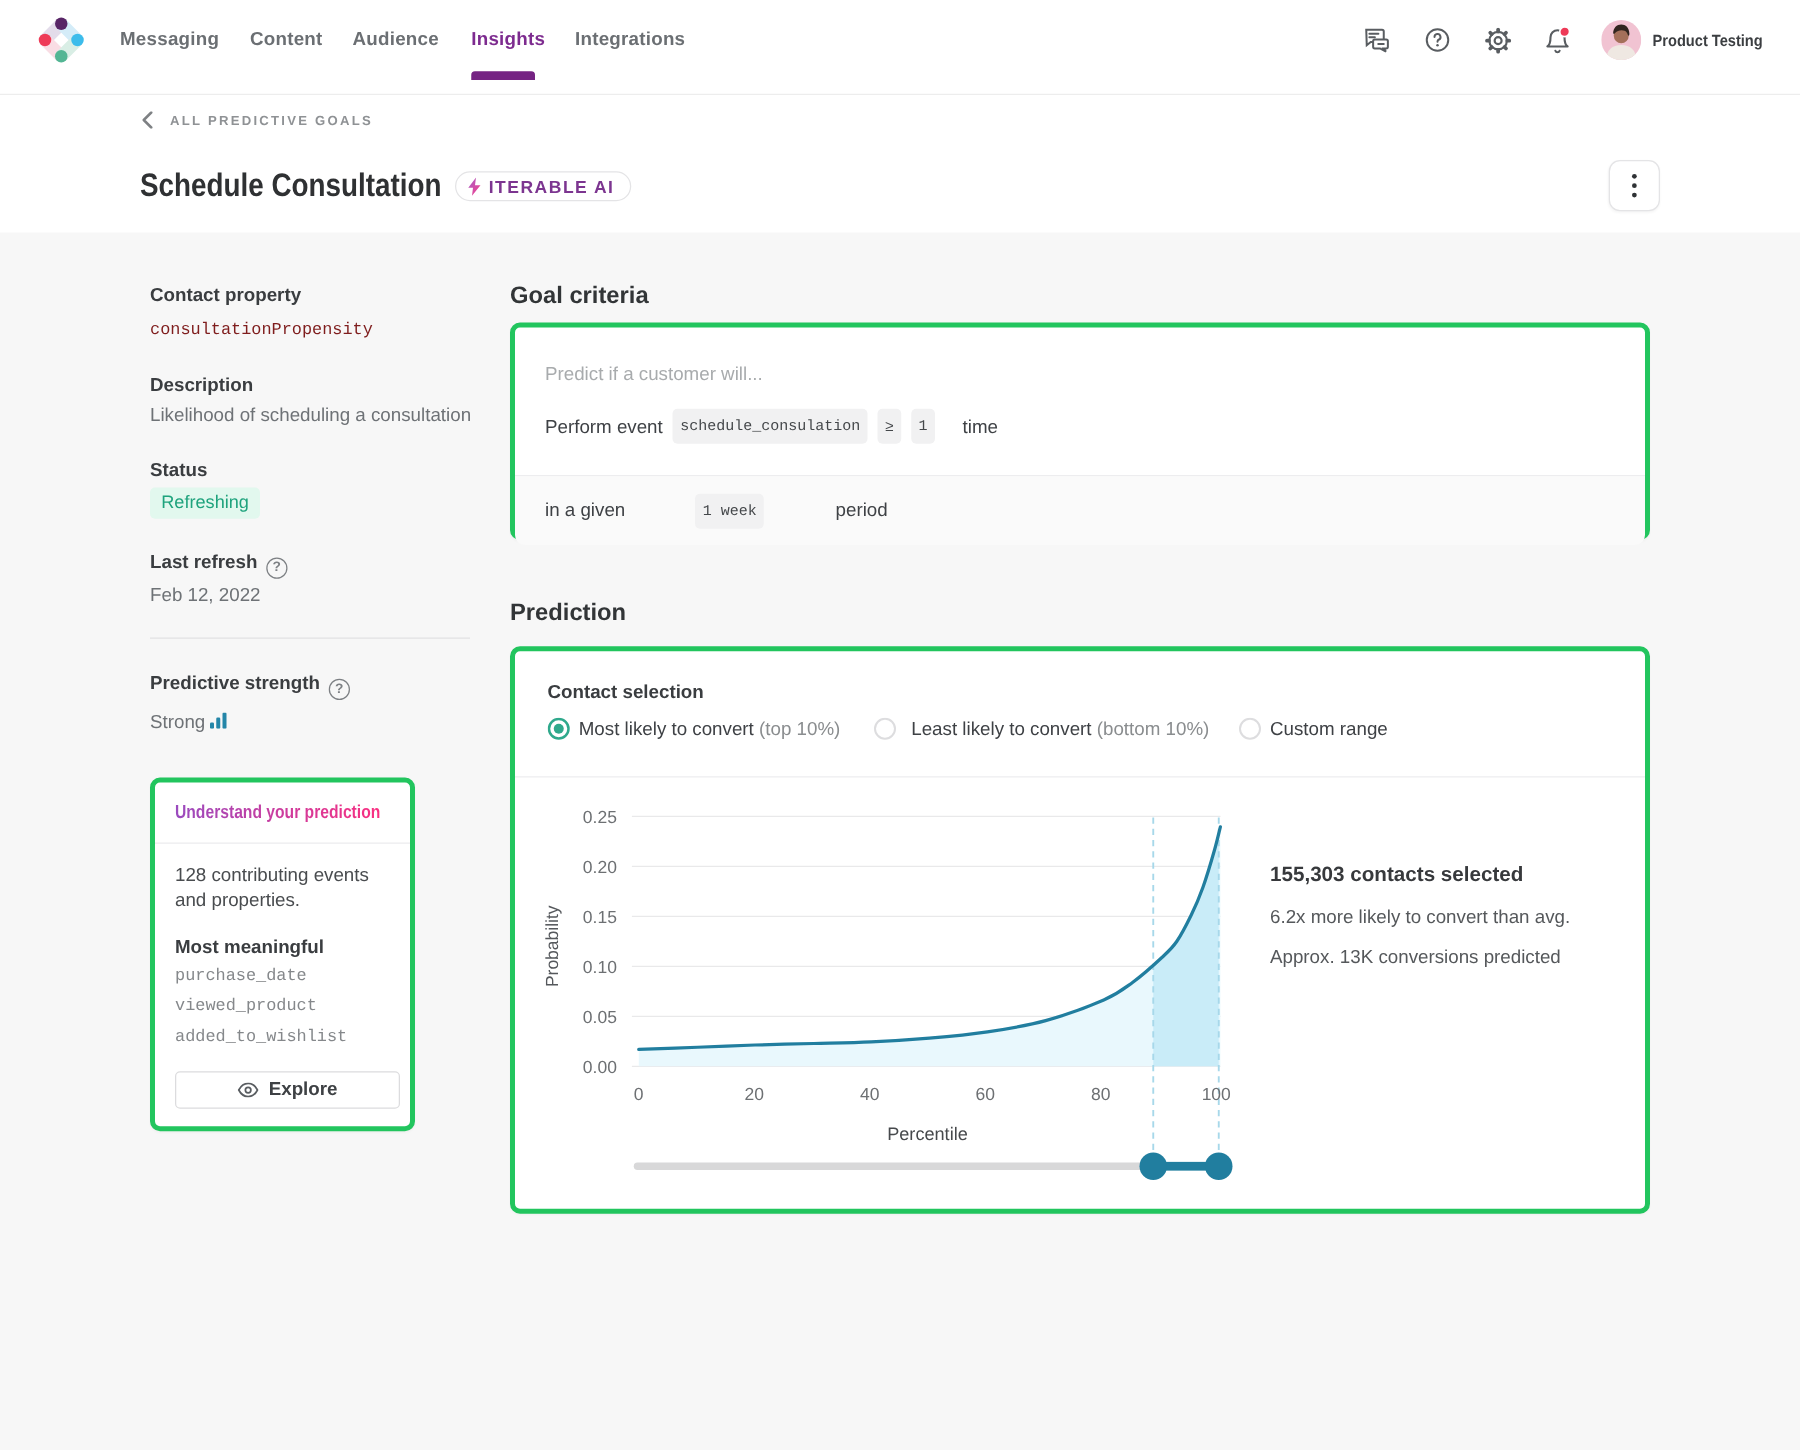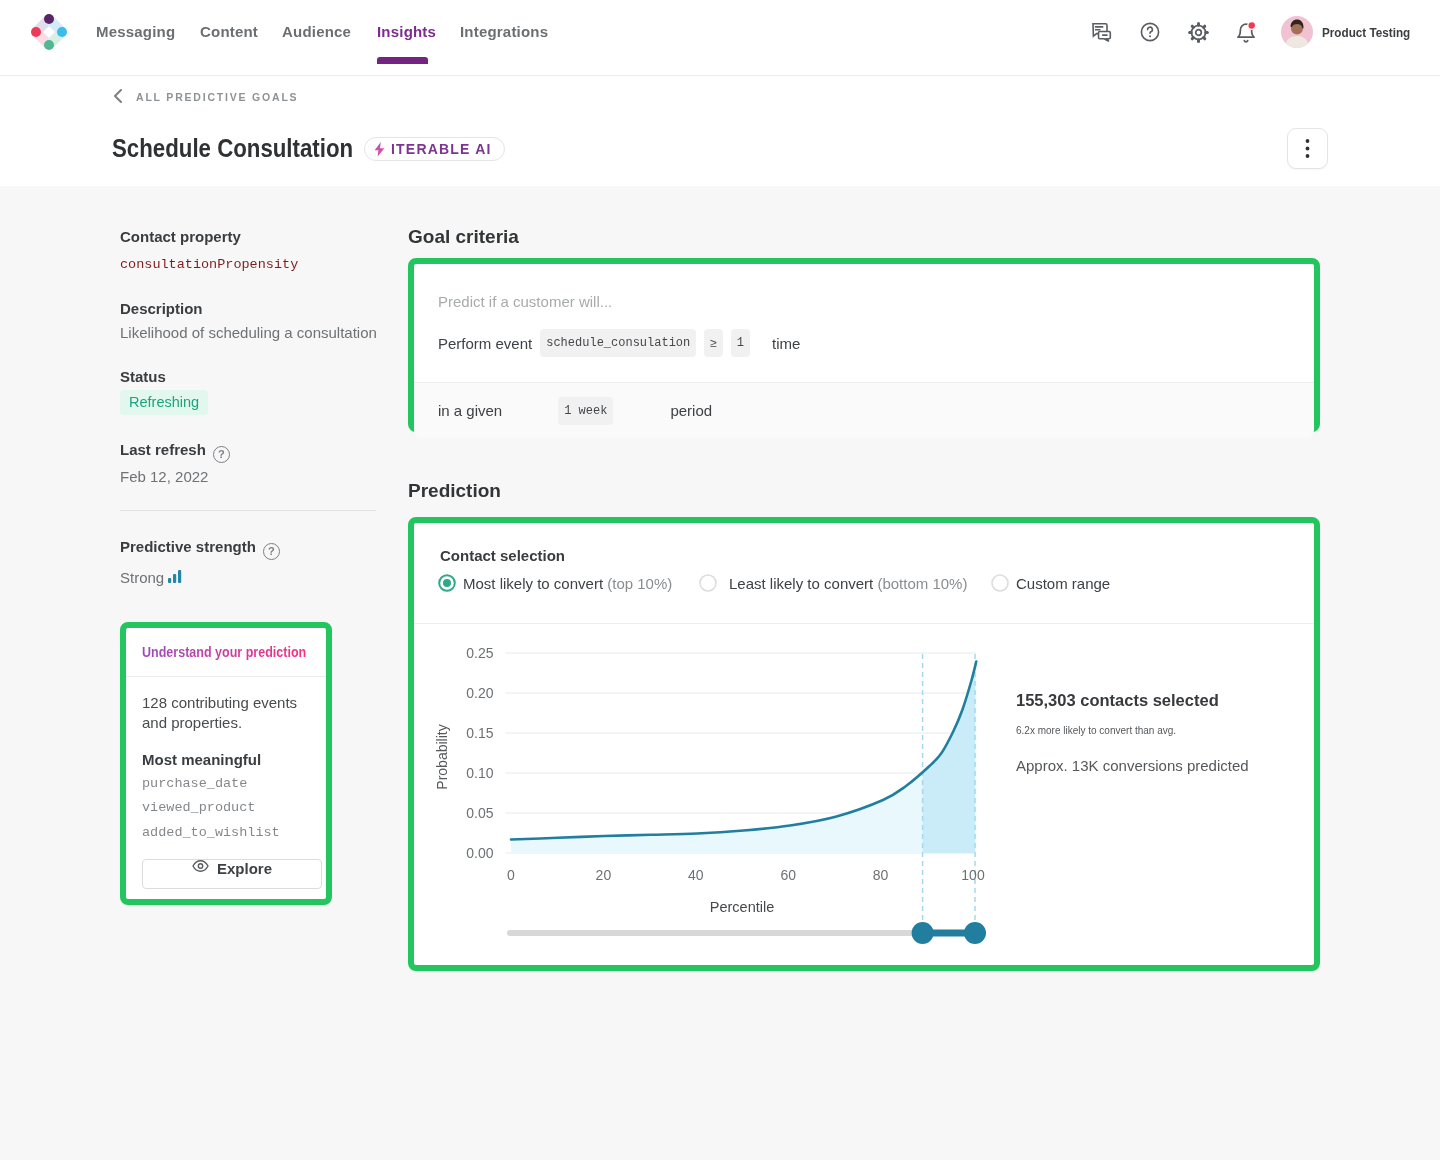--- a/index.html
+++ b/index.html
@@ -7,21 +7,21 @@
   #page { position:relative; width:1440px; height:1160px; overflow:hidden; background:#f7f7f7; }
   .abs { position:absolute; }
   .mono { font-family:"Liberation Mono",monospace; }
   
   #topnav { position:absolute; left:0; top:0; width:1440px; height:76px; background:#fff; border-bottom:1px solid #ededed; z-index:5; }
   .navlink { position:absolute; top:0; height:64px; line-height:64px; font-size:15px; font-weight:600; color:#6b6f73; letter-spacing:.2px; }
   #subhead { position:absolute; left:0; top:64px; width:1440px; height:122px; background:#fff; }
   .lbl { font-size:15px; font-weight:700; color:#3a3d40; }
   .val { font-size:15px; color:#6e7276; }
   .qicon { display:inline-block; width:17px; height:17px; border:1.4px solid #7d8084; border-radius:50%; color:#7d8084; font-size:11px; font-weight:700; text-align:center; line-height:14px; vertical-align:-3px; }
-  .card { background:#fff; border:6px solid #22c55e; border-radius:8px; box-shadow:0 1px 2px rgba(0,0,0,.03); }
+  .card { background:#fff; border:4px solid #22c55e; border-radius:8px; box-shadow:0 1px 2px rgba(0,0,0,.03); }
   .chip { display:inline-block; background:#f1f1f2; border-radius:4px; font-family:"Liberation Mono",monospace; font-size:12px; color:#44474a; height:28px; line-height:28px; padding:0 6px; }
   h2.section { font-size:19px; font-weight:700; color:#323537;text-align:right; }
 </style>
 </head>
 <body>
 <div id="page">
 
   <div id="topnav">
     <svg class="abs" style="left:26px;top:9px" width="46" height="46" viewBox="0 0 46 46">
       <g stroke-width="10">
@@ -134,21 +134,21 @@
     </svg>
 
     <div class="card abs" style="left:120px;top:622px;width:212px;height:283px">
       <div style="height:49px;border-bottom:1px solid #ececee;padding:15px 16px 0;">
         <span style="display:inline-block;font-size:15px;font-weight:700;background:linear-gradient(90deg,#9a4bbf,#fa2f80);-webkit-background-clip:text;background-clip:text;color:transparent;transform:scaleX(0.835);transform-origin:0 0;white-space:nowrap">Understand your prediction</span>
       </div>
       <div style="padding:16px 16px 0;">
         <div style="font-size:15px;color:#494c4f;line-height:20px;">128 contributing events and&nbsp;properties.</div>
         <div style="font-size:15px;font-weight:700;color:#3a3d40;margin-top:18px;">Most meaningful</div>
         <div class="mono" style="font-size:13.5px;color:#85888b;margin-top:4px;line-height:24.3px;">purchase_date<br>viewed_product<br>added_to_wishlist</div>
-        <div style="margin-top:14px;width:180px;height:30px;border:1px solid #dcdcde;border-radius:4px;display:flex;justify-content:center;background:#fff;">
+        <div style="margin-top:14px;width:180px;height:30px;border:1px solid #dcdcde;border-radius:4px;display:flex;align-items:center;justify-content:center;background:#fff;">
           <svg width="17" height="12" viewBox="0 0 17 12" fill="none" stroke="#595d61" stroke-width="1.4" style="margin-right:8px">
             <path d="M1 6 C3 2.2 5.6 .7 8.5 .7 S14 2.2 16 6 C14 9.8 11.4 11.3 8.5 11.3 S3 9.8 1 6 Z"></path>
             <circle cx="8.5" cy="6" r="2.2"></circle>
           </svg>
           <span style="font-size:15px;font-weight:600;color:#3e4144">Explore</span>
         </div>
       </div>
     </div>
   </div>
 
@@ -228,16 +228,16 @@
       <text x="38.5" y="140" text-anchor="middle" transform="rotate(-90 38.5 140)" fill="#55585c">Probability</text>
       <text x="334" y="295" text-anchor="middle" font-size="14.5" fill="#46494c">Percentile</text>
     </g>
     <rect x="99" y="313" width="470" height="6" rx="3" fill="#d8d8d9"></rect>
     <rect x="514.6" y="312.5" width="52.4" height="7" fill="#217e9f"></rect>
     <circle cx="514.6" cy="316" r="11" fill="#217e9f"></circle>
     <circle cx="567" cy="316" r="11" fill="#217e9f"></circle>
   </svg>
 
   <div class="abs" style="left:1016px;top:691px;font-size:16.5px;font-weight:700;color:#37393c">155,303 contacts selected</div>
-  <div class="abs" style="left:1016px;top:725px;font-size:10px;color:#55585b">6.2x more likely to convert than avg.</div>
+  <div class="abs" style="left:1016px;top:725px;font-size:15px;color:#55585b">6.2x more likely to convert than avg.</div>
   <div class="abs" style="left:1016px;top:757px;font-size:15px;color:#55585b">Approx. 13K conversions predicted</div>
 
 </div>
 
 </body></html>

